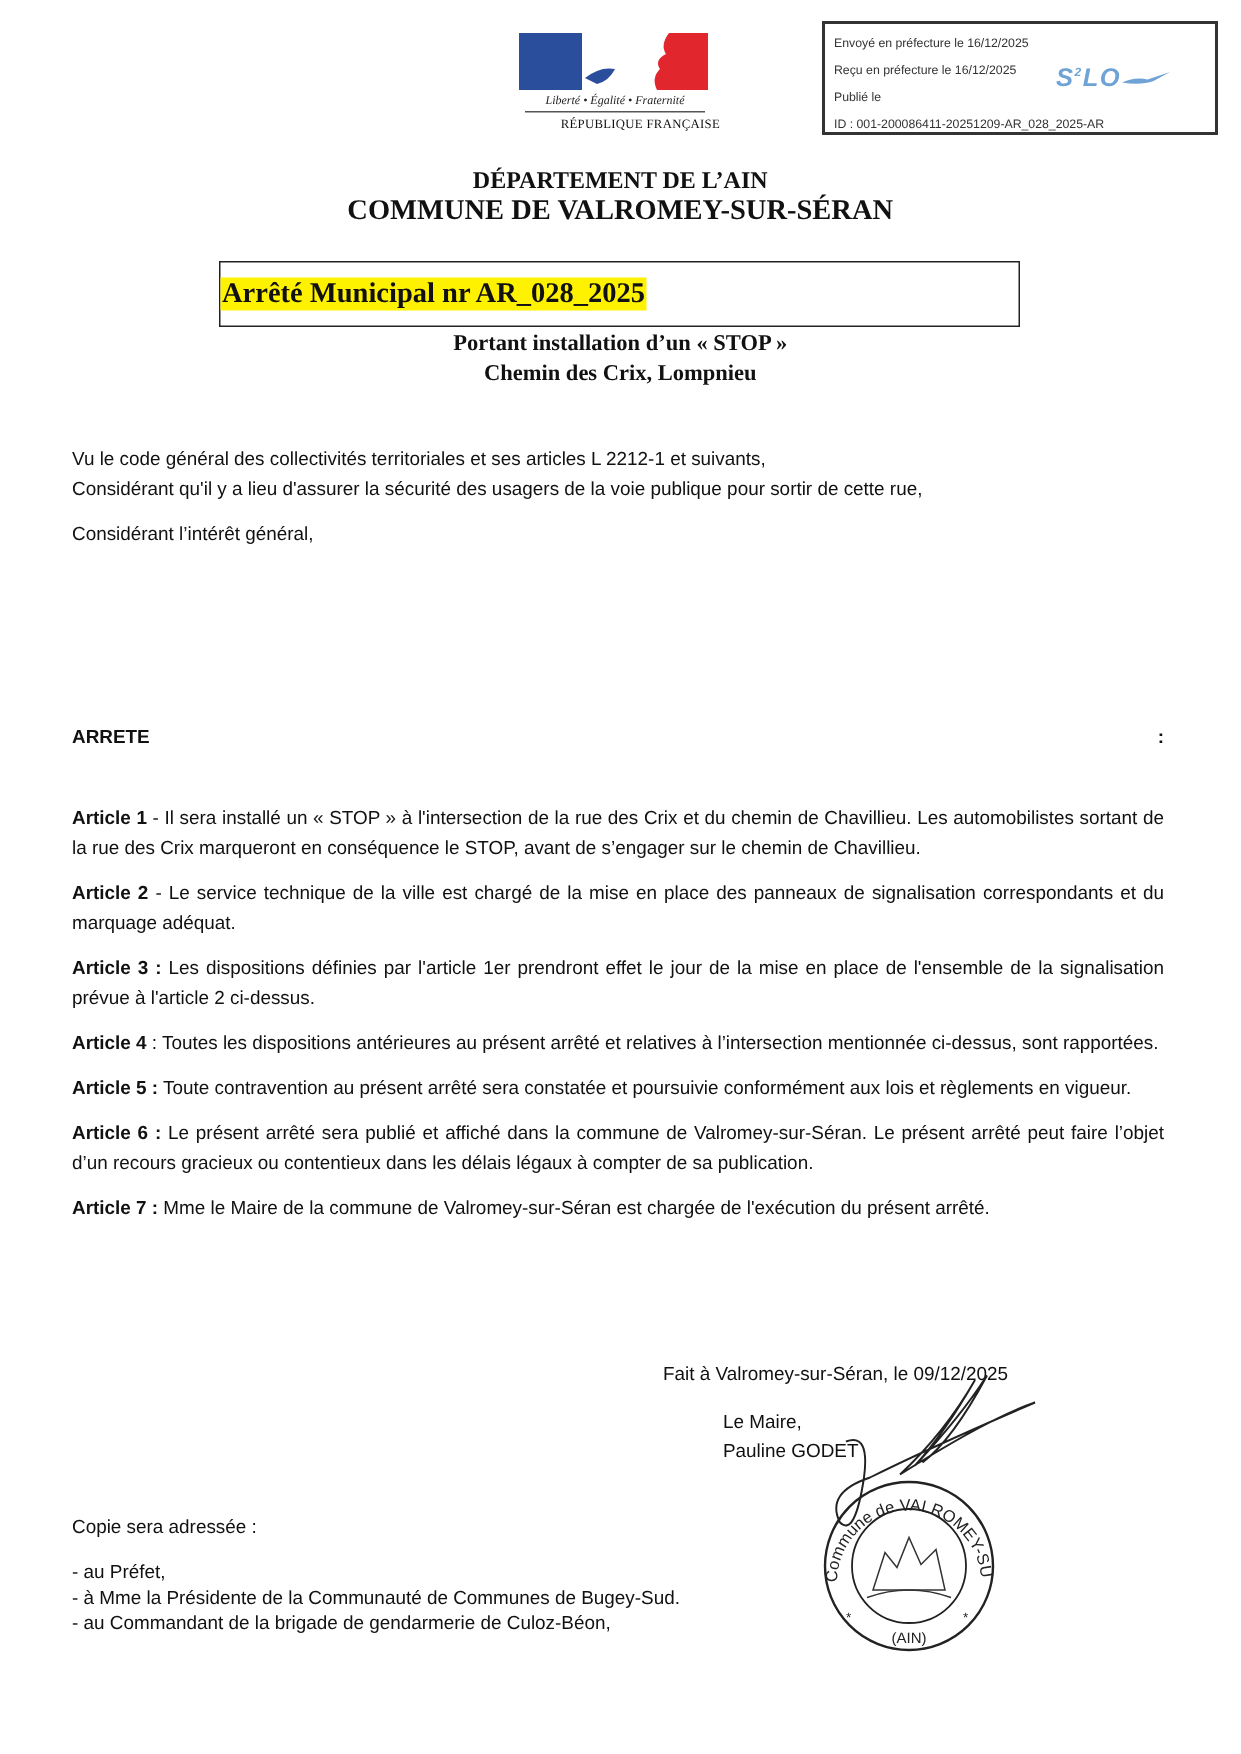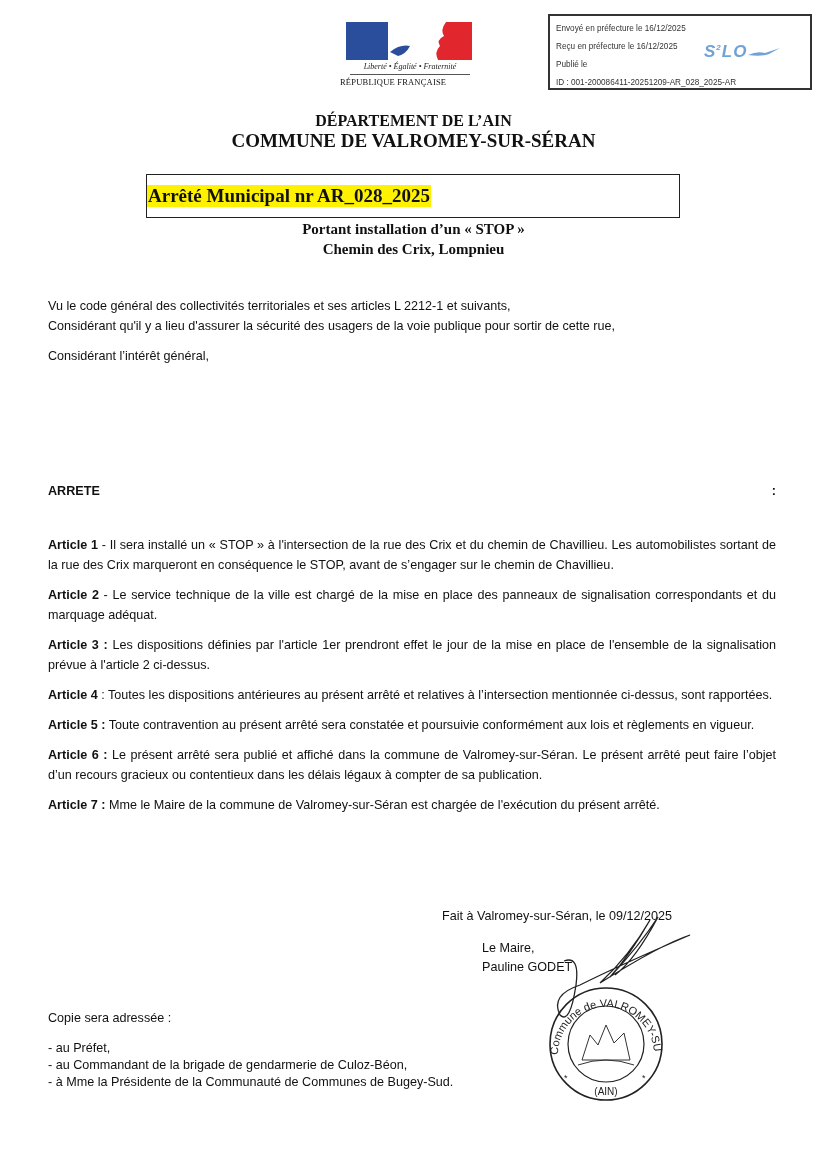--- a/index.html
+++ b/index.html
@@ -10,21 +10,21 @@
   .stamp { left:548px; top:14px; width:264px; height:76px; border:2px solid #333; box-sizing:border-box; padding:4px 6px; font-family:"Liberation Sans", sans-serif; font-size:8.2px; color:#333; }
   .stamp .line { height:18px; line-height:18px; white-space:nowrap; }
   .s2lo { left:704px; top:42px; font-family:"Liberation Sans", sans-serif; font-style:italic; font-weight:bold; color:#6fa3d6; font-size:17px; letter-spacing:1px; }
   .s2lo sup { font-size:8px; }
   .flag { left:346px; top:22px; width:126px; height:38px; display:flex; }
   .flag .b { width:42px; background:#2a4d9c; }
   .flag .w { width:42px; background:#fff; }
   .flag .r { width:42px; background:#e1262d; }
   .motto { left:340px; top:62px; width:140px; text-align:center; font-family:"Liberation Serif", serif; font-style:italic; font-size:8px; color:#222; }
   .motto-rule { left:350px; top:74px; width:120px; height:1px; background:#555; }
-  .rf { left:340px; top:77px; width:140px; text-align:left; font-family:"Liberation Serif", serif; font-size:8.5px; color:#111; letter-spacing:0.2px; }
+  .rf { left:340px; top:77px; width:140px; text-align:right; font-family:"Liberation Serif", serif; font-size:8.5px; color:#111; letter-spacing:0.2px; }
 
   
   .dept { left:0; width:827px; top:112px; text-align:center; font-family:"Liberation Serif", serif; font-weight:bold; font-size:16px; }
   .commune { left:0; width:827px; top:130px; text-align:center; font-family:"Liberation Serif", serif; font-weight:bold; font-size:19px; }
   .titlebox { left:146px; top:174px; width:534px; height:44px; border:1.5px solid #222; box-sizing:border-box; display:flex; align-items:center; justify-content:flex-start; }
   .titlebox span { background:#fff200; font-family:"Liberation Serif", serif; font-weight:bold; font-size:19px; padding:0 1px; }
   .sub1 { left:0; width:827px; top:221px; text-align:center; font-family:"Liberation Serif", serif; font-weight:bold; font-size:15px; }
   .sub2 { left:0; width:827px; top:241px; text-align:center; font-family:"Liberation Serif", serif; font-weight:bold; font-size:15px; }
 
   
@@ -117,15 +117,15 @@
   <text x="64" y="110" text-anchor="middle" font-family="Liberation Sans, sans-serif" font-size="10" fill="#222">(AIN)</text>
   <text x="22" y="96" font-size="9" fill="#222">*</text>
   <text x="100" y="96" font-size="9" fill="#222">*</text>
   <path d="M40 75 L48 50 L56 60 L64 40 L72 58 L82 48 L88 75 Z" fill="none" stroke="#333" stroke-width="1"></path>
   <path d="M36 80 Q64 70 92 80" fill="none" stroke="#333" stroke-width="1"></path>
 </svg>
 
 <div class="abs sig" style="left:48px; top:1008px;">Copie sera adressée :</div>
 <div class="abs sig" style="left:48px; top:1040px; line-height:17px;">
   <div>-  au Préfet,</div>
+  <div>- à Mme la Présidente de la Communauté de Communes de Bugey-Sud.</div>
   <div>- au Commandant de la brigade de gendarmerie de Culoz-Béon,</div>
-  <div>- à Mme la Présidente de la Communauté de Communes de Bugey-Sud.</div>
 </div>
 
 </body></html>

